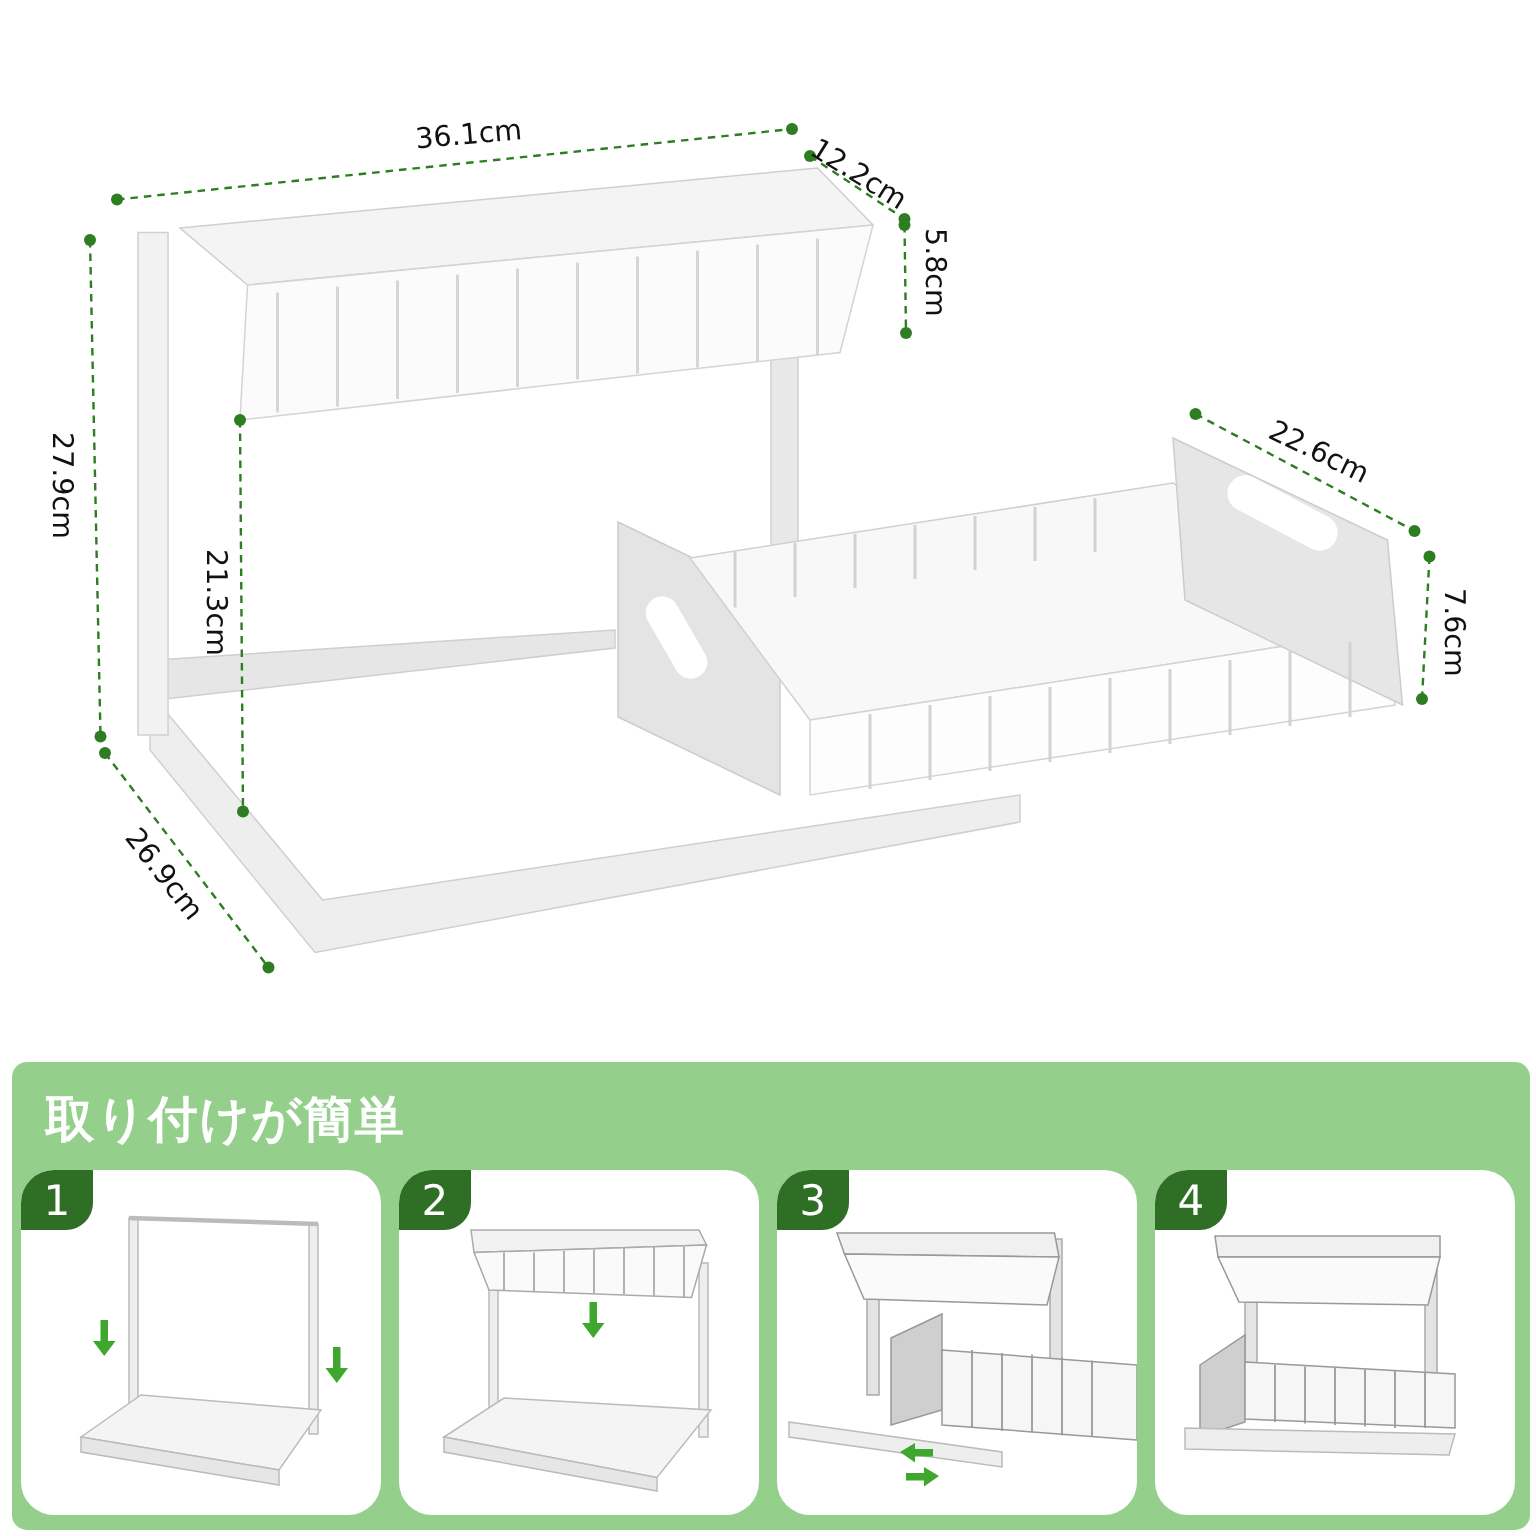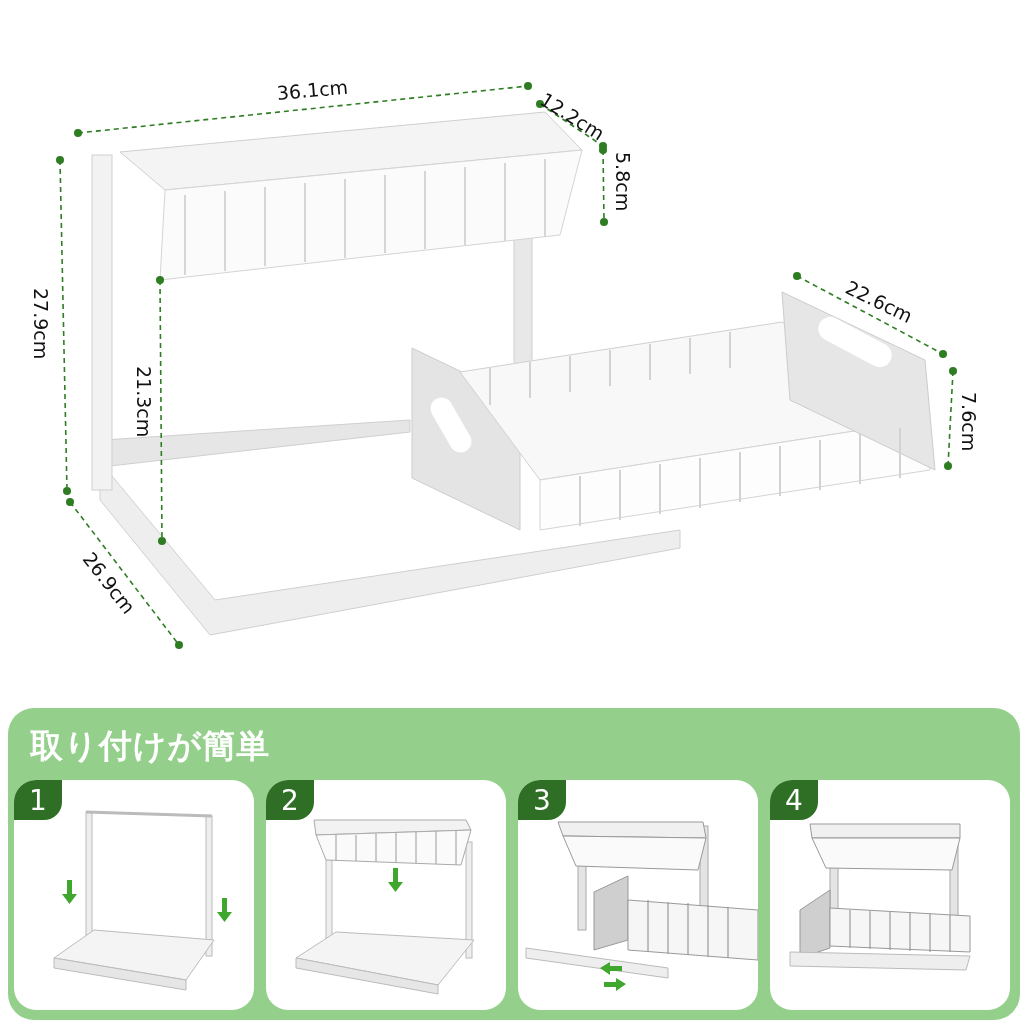--- a/index.html
+++ b/index.html
@@ -1,21 +1,21 @@
 <!DOCTYPE html>
 <html><head>
 <meta charset="utf-8">
 <style>
   html, body { margin:0; padding:0; }
   body { width:1024px; height:1024px; background:#ffffff; position:relative; overflow:hidden;
          font-family:"DejaVu Sans", sans-serif; }
   .product { position:absolute; left:0; top:0; width:1024px; height:700px; }
   .dim { position:absolute; font-size:19px; color:#111; white-space:nowrap; transform-origin:left top; }
   .panel { position:absolute; left:8px; top:708px; width:1012px; height:312px; background:#94d08c;
-           border-radius:26px; }
+           border-radius:10px; }
   .panel-title { position:absolute; left:22px; top:16px; font-size:33px; font-weight:bold; color:#ffffff; letter-spacing:1px; }
   .step { position:absolute; top:72px; width:240px; height:230px; background:#ffffff; border-radius:22px; overflow:hidden; }
   .badge { position:absolute; left:0; top:0; width:48px; height:40px; background:#2f6e25;
            border-bottom-right-radius:18px; border-top-left-radius:4px; color:#fff; font-size:28px;
            display:flex; align-items:center; justify-content:center; }
   .step svg { position:absolute; left:0; top:0; }
 </style>
 </head>
 <body>
 

